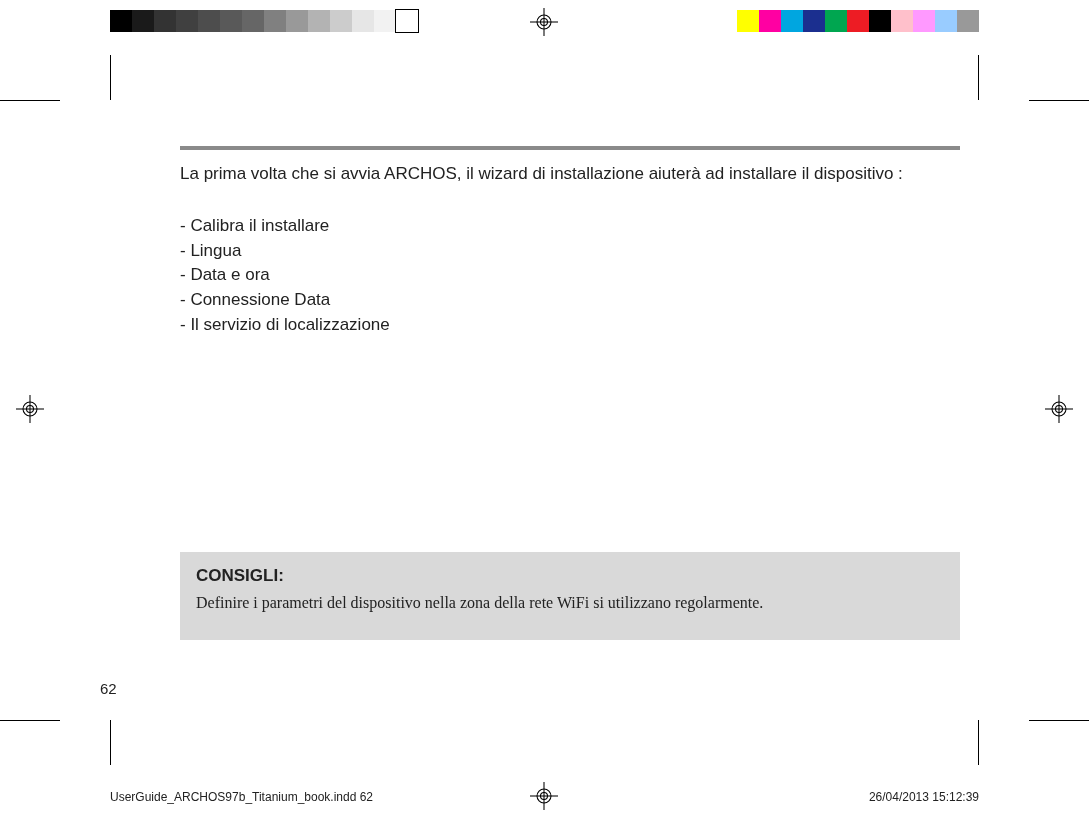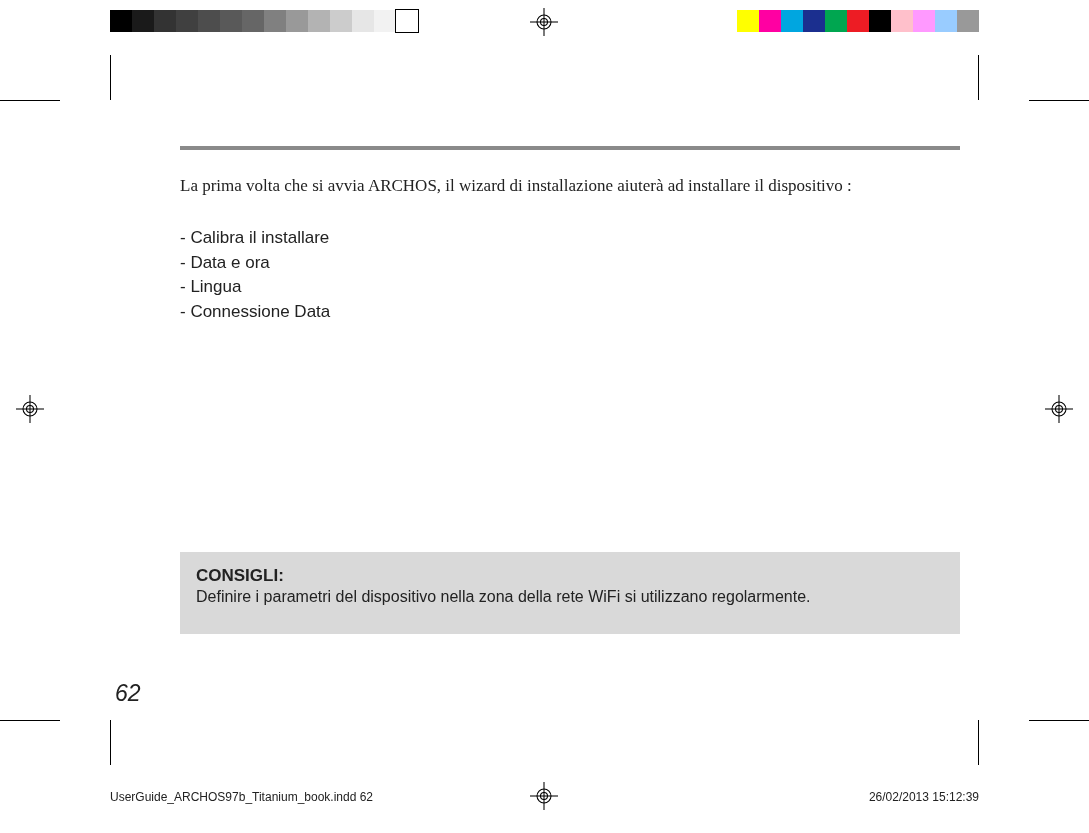--- a/index.html
+++ b/index.html
@@ -36,22 +36,22 @@
     color: #2a3849;
     letter-spacing: -0.5px;
   }
   .title-rule {
     margin-top: 6px;
     height: 4px;
     background: #8a8a8a;
     width: 100%;
   }
   .intro {
-    margin-top: 26px;
-    font-family: Liberation Serif, serif;
+    margin-top: 14px;
+    font-family: Liberation Sans, sans-serif;
     font-size: 17px;
     color: #222;
   }
   ul.steps {
     list-style: none;
     margin-top: 30px;
     font-family: 'Segoe UI', 'Myriad Pro', Arial, sans-serif;
     font-size: 17px;
     color: #222;
   }
@@ -60,28 +60,27 @@
   .tipbox {
     position: absolute;
     left: 180px;
     top: 552px;
     width: 780px;
     background: #d9d9d9;
     padding: 14px 4px 28px 16px;
     font-family: 'Segoe UI', 'Myriad Pro', Arial, sans-serif;
   }
   .tip-label { font-weight: 700; font-size: 17px; }
-  .tip-text  { font-size: 16px; margin-top: 2px; }
+  .tip-text  { font-size: 16px; margin-top: 8px; font-family: Liberation Serif, serif; }
   .pagenum {
     position: absolute;
-    left: 115px;
+    left: 100px;
     top: 680px;
     font-family: 'Segoe UI', 'Myriad Pro', Arial, sans-serif;
-    font-size: 23px;
-    font-style: italic;
+    font-size: 15px;
   }
   .footer {
     position: absolute;
     left: 110px;
     right: 110px;
     top: 790px;
     display: flex;
     justify-content: space-between;
     align-items: flex-end;
     font-family: Arial, sans-serif;
@@ -153,29 +152,30 @@
 <div class="hline" style="left:0; width:60px; top:720px;"></div>
 <div class="vline" style="top:720px; height:45px; left:110px;"></div>
 <div class="hline" style="right:0; width:60px; top:720px;"></div>
 <div class="vline" style="top:720px; height:45px; right:110px;"></div>
 
 <div class="page">
   <div class="title-rule"></div>
   <div class="intro">La prima volta che si avvia ARCHOS, il wizard di installazione aiuterà ad installare il dispositivo :</div>
   <ul class="steps">
     <li>Calibra il installare</li>
+    <li>Lingua</li>
     <li>Data e ora</li>
-    <li>Lingua</li>
     <li>Connessione Data</li>
+    <li>Il servizio di localizzazione</li>
   </ul>
 </div>
 
 <div class="tipbox">
   <div class="tip-label">CONSIGLI:</div>
   <div class="tip-text">Definire i parametri del dispositivo nella zona della rete WiFi si utilizzano regolarmente.</div>
 </div>
 
 <div class="pagenum">62</div>
 
 <div class="footer">
   <span>UserGuide_ARCHOS97b_Titanium_book.indd   62</span>
-  <span>26/02/2013   15:12:39</span>
+  <span>26/04/2013   15:12:39</span>
 </div>
 
 </body></html>

